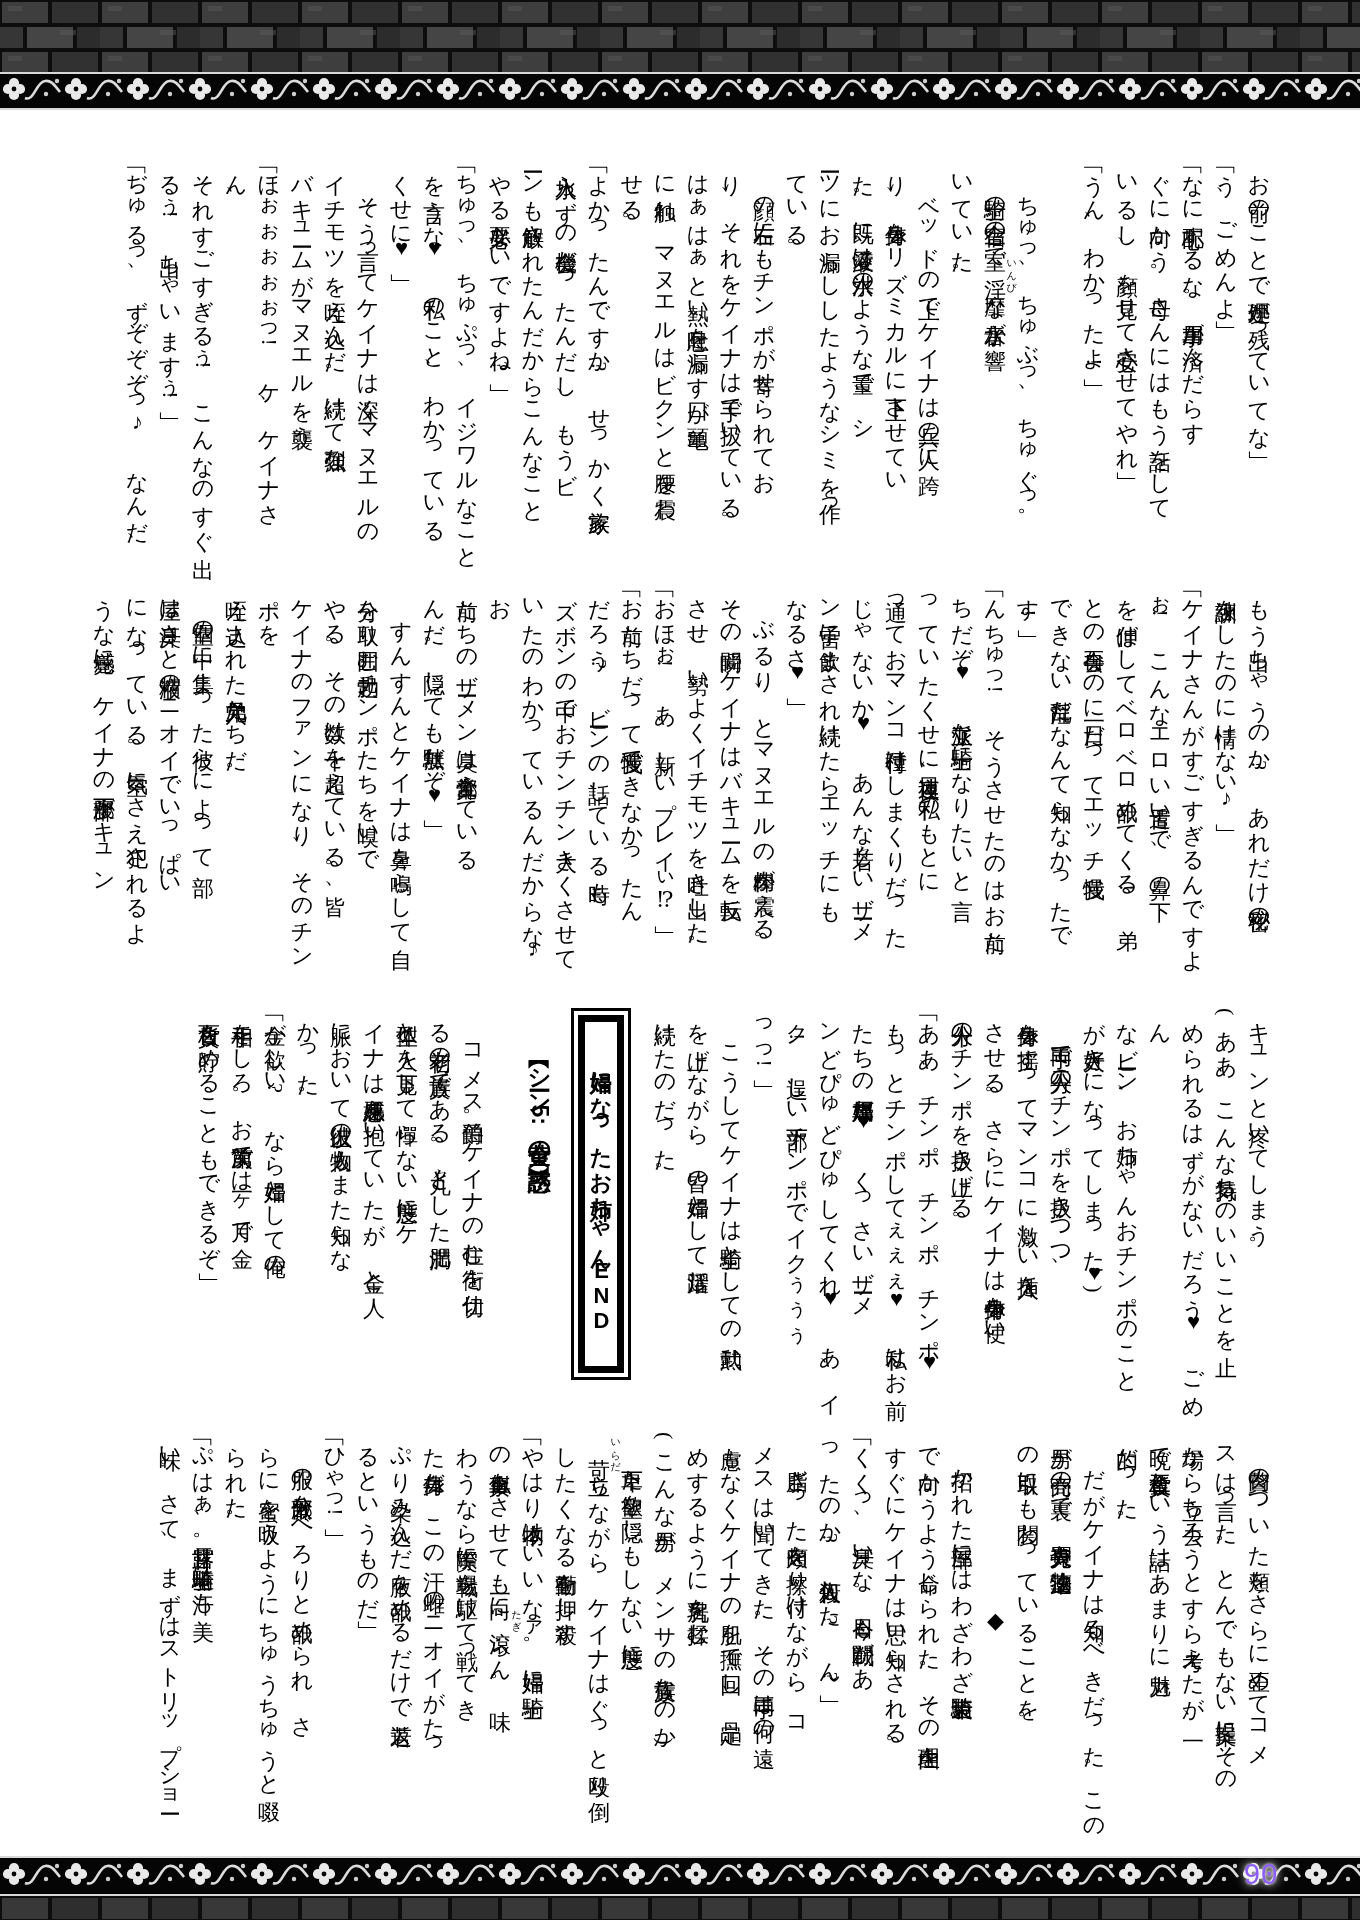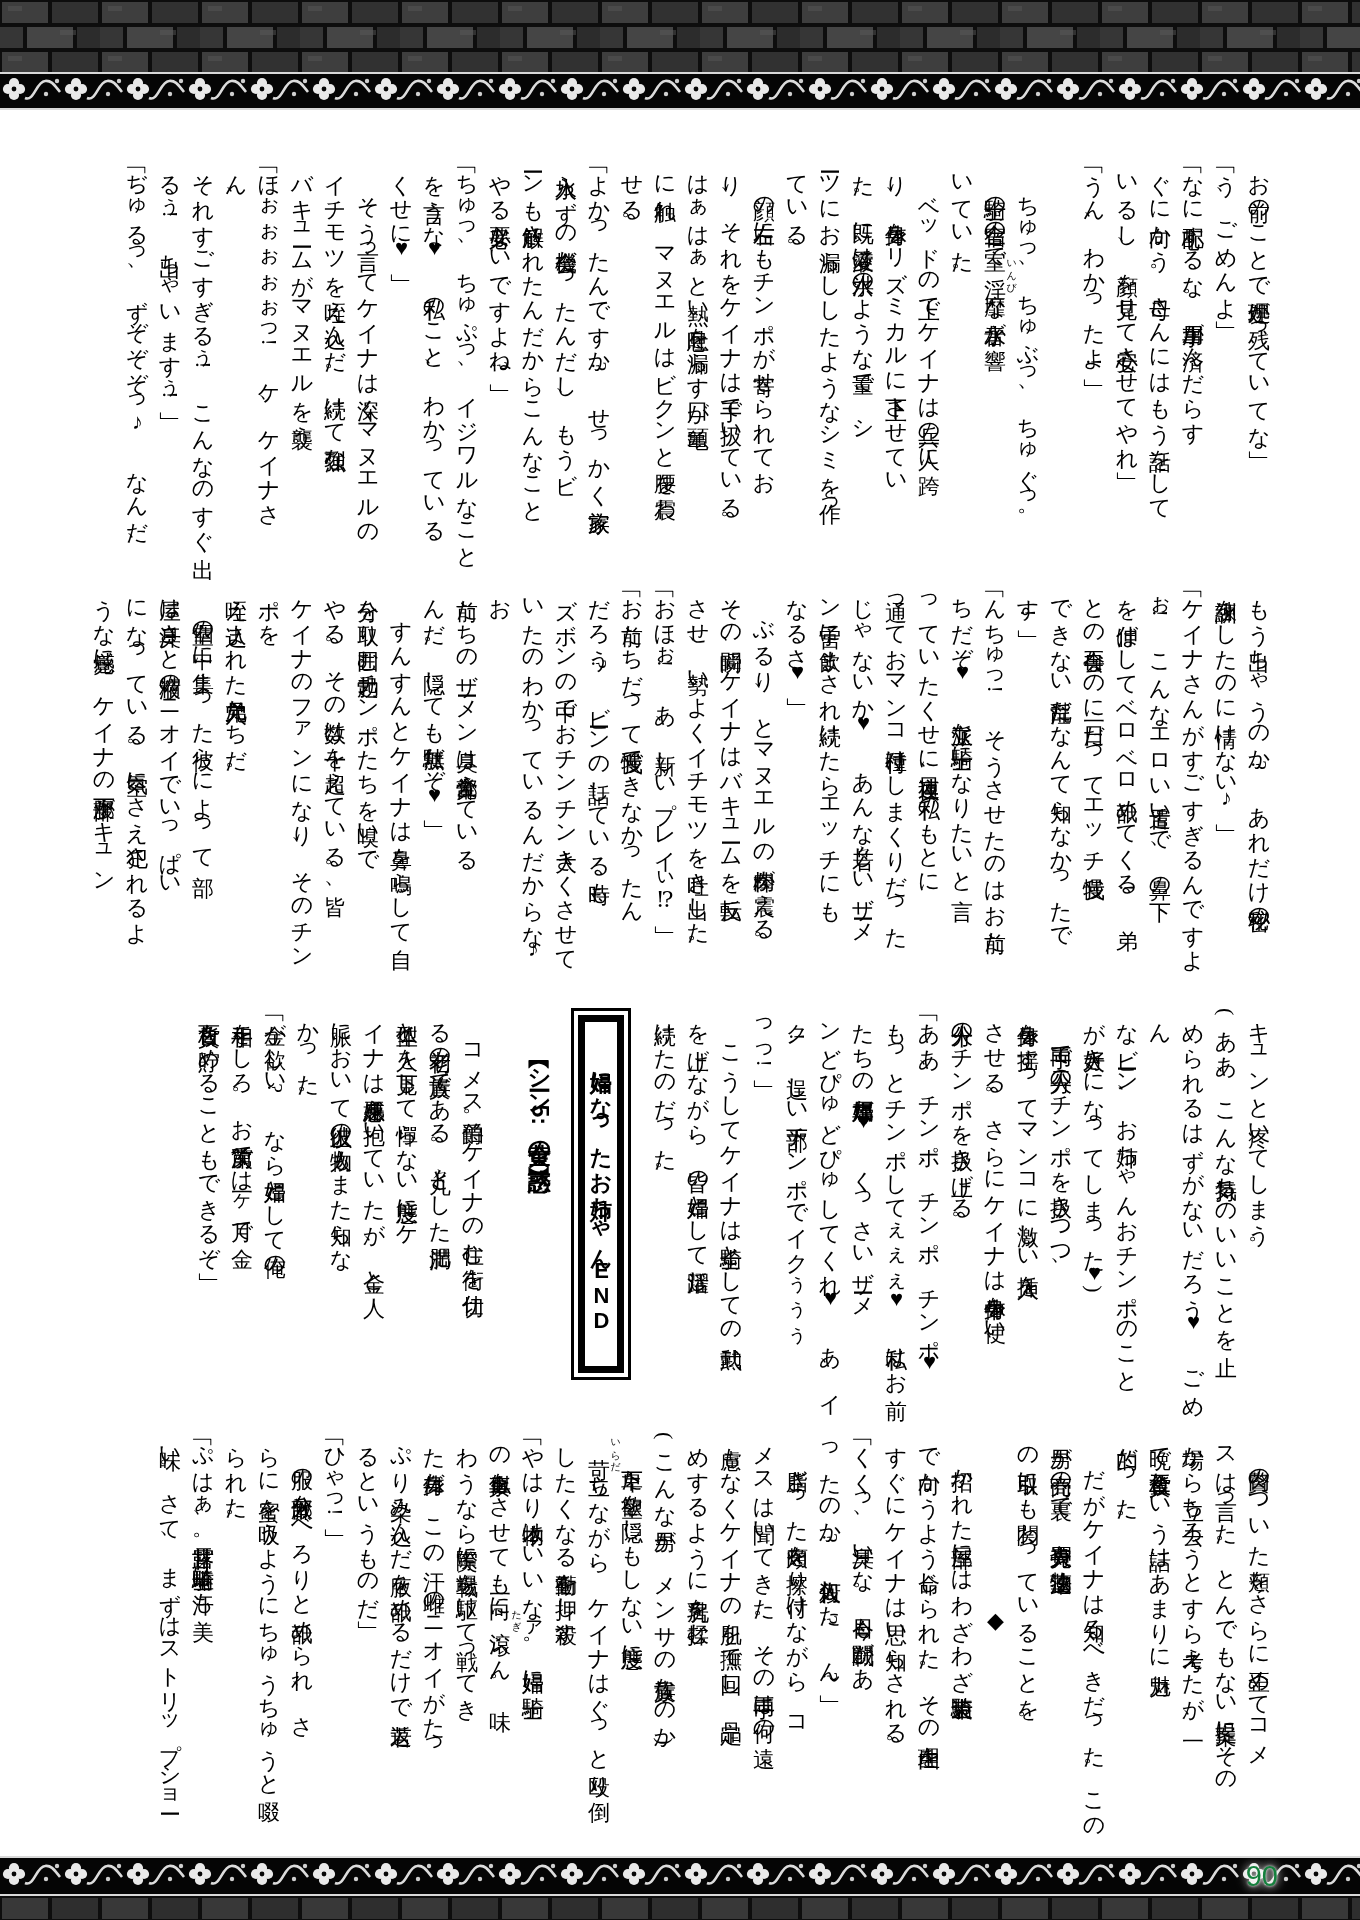--- a/index.html
+++ b/index.html
@@ -15,22 +15,22 @@
   .band ruby rt{font-size:10px;letter-spacing:0;}
   .g{font-family:"Liberation Sans","DejaVu Sans",sans-serif;font-weight:700;font-size:23px;}
   .end-box{display:inline-block;vertical-align:text-top;box-sizing:border-box;
            height:372px;margin:0 14px;border:3px solid #000;padding:4px;background:#fff;}
   .end-box-inner{box-sizing:border-box;height:100%;border:7px solid #000;
                  display:flex;align-items:center;justify-content:center;padding:8px 5px;}
   .end-box-label{writing-mode:vertical-rl;text-orientation:upright;
                  font-family:"Liberation Sans","DejaVu Sans",sans-serif;
                  font-weight:700;font-size:22px;line-height:1;}
   .pagenum{position:absolute;right:82px;top:50%;transform:translateY(-50%);
-           font-family:Liberation Sans, sans-serif;font-size:29px;
-           color:#15803d;line-height:1;
+           font-family:Liberation Mono, monospace;font-size:29px;
+           color:#8b5cf6;line-height:1;
            text-shadow:0 0 3px #fff,0 0 9px rgba(255,255,255,.95),0 0 14px rgba(255,255,255,.6);}
 </style>
 </head>
 <body>
 
 <div class="page">
 
   <div class="brick" style="height:72px;">
     <svg width="100%" height="100%" preserveAspectRatio="none">
       <defs>

